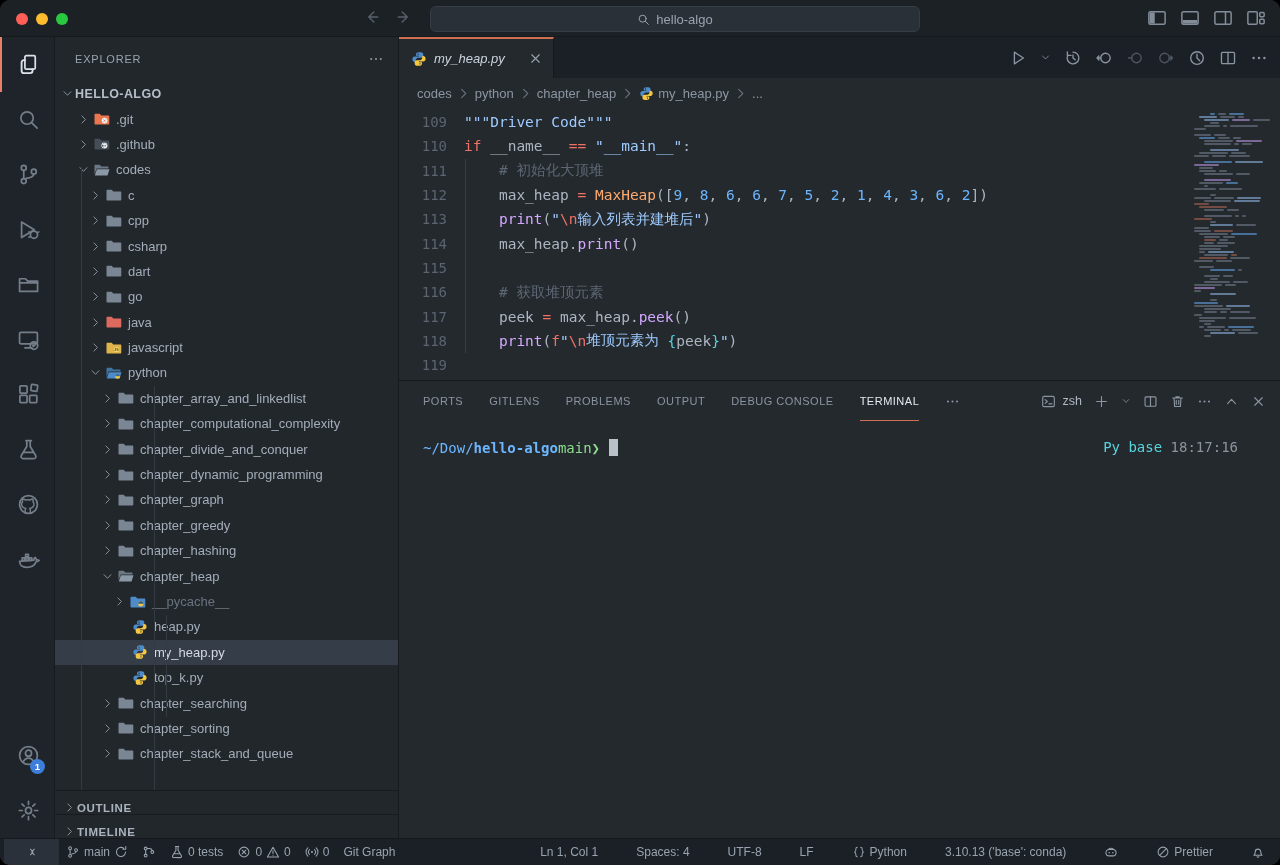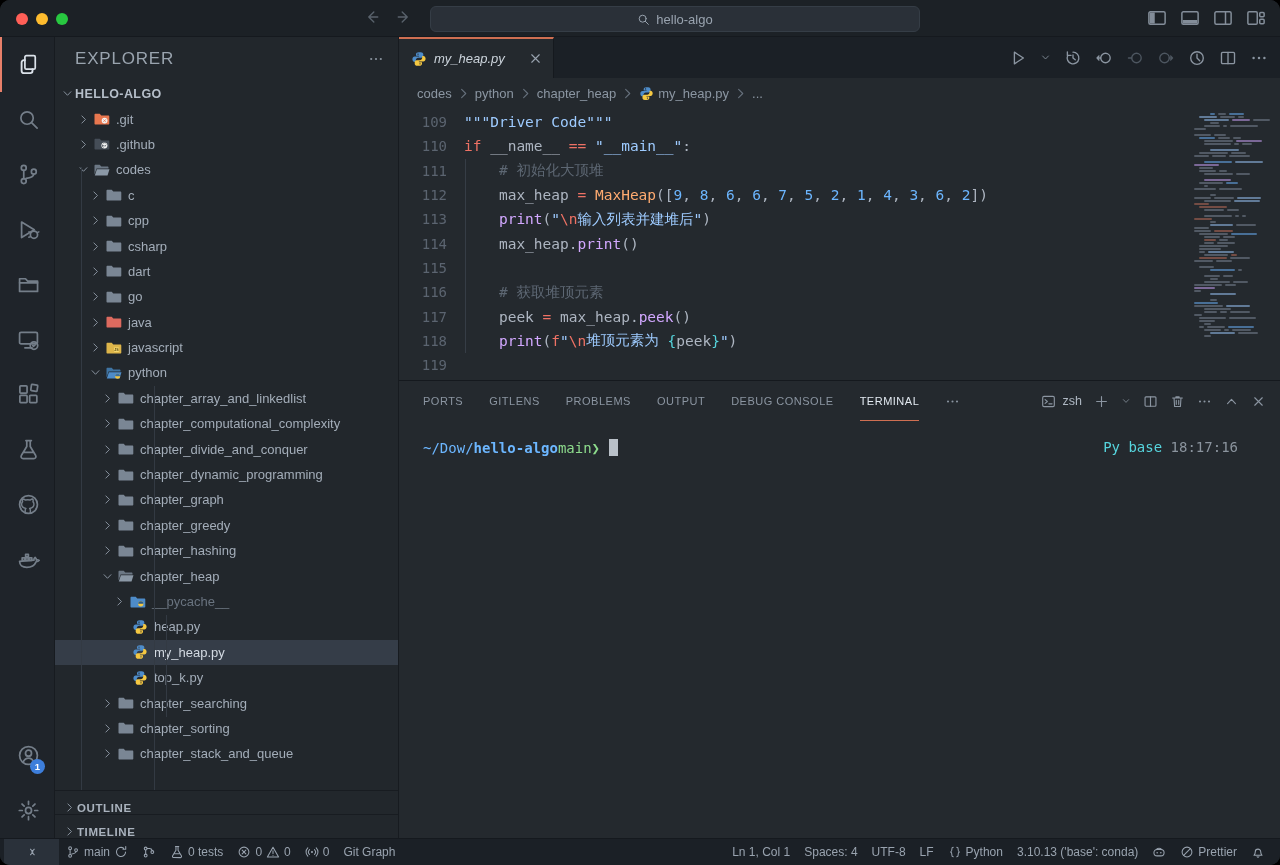--- a/index.html
+++ b/index.html
@@ -20,21 +20,21 @@
   .main{flex:1;display:flex;min-height:0;}
   .activitybar{width:55px;background:#1f242a;flex:none;display:flex;flex-direction:column;border-right:1px solid #171b20;box-sizing:border-box;}
   .ab-item{height:55px;display:flex;align-items:center;justify-content:center;color:#747e89;position:relative;border-left:2px solid transparent;box-sizing:border-box;}
   .ab-item.active{color:#dbe2ea;border-left:2px solid #e8806a;}
   .ab-item svg{width:23px;height:23px;}
   .ab-spacer{flex:1;}
   .ab-badge{position:absolute;right:9px;bottom:9px;width:15px;height:15px;border-radius:50%;background:#3d7edb;color:#fff;
     font-size:9.5px;display:flex;align-items:center;justify-content:center;font-weight:bold;}
   
   .sidebar{width:344px;background:#22272c;flex:none;display:flex;flex-direction:column;border-right:1px solid #171b20;box-sizing:border-box;position:relative;}
-  .sb-header{height:44px;flex:none;display:flex;align-items:center;padding:0 14px 0 20px;color:#9aa4af;font-size:17px;letter-spacing:.8px;}
+  .sb-header{height:44px;flex:none;display:flex;align-items:center;padding:0 14px 0 20px;color:#9aa4af;font-size:11px;letter-spacing:.8px;}
   .sb-header .title{flex:1;}
   .sb-header .icon{color:#8b95a0;}
   .sb-header .icon svg{width:16px;height:16px;}
   .tree{flex:1;position:relative;overflow:hidden;font-size:13px;color:#a3adb9;}
   .tree-row{height:25.4px;display:flex;align-items:center;white-space:nowrap;box-sizing:border-box;}
   .tree-row.selected{background:#353d48;color:#d3dae2;}
   .tree-row.dimmed .lbl{color:#69737f;}
   .tree-row.root{font-weight:bold;color:#b6bfca;font-size:12.5px;letter-spacing:.4px;}
   .tw-chev{width:16px;flex:none;display:flex;align-items:center;justify-content:center;color:#8a94a0;}
   .tw-chev svg{width:13px;height:13px;}
@@ -92,21 +92,21 @@
   .t-path{color:#6cb6ff}.t-repo{color:#6cb6ff;font-weight:bold}.t-green{color:#8ddb8c}
   .t-teal{color:#56d4dd}.t-dim{color:#8b949e}.t-fg{color:#c6cdd5}
   .t-cursor{display:inline-block;width:9px;height:17px;background:#b9c0c8;margin-left:9px;}
   .t-right{position:absolute;right:42px;top:18px;white-space:pre;}
   
   .statusbar{height:27px;flex:none;background:#1b2026;border-top:1px solid #15191e;display:flex;align-items:center;
     font-size:12px;color:#99a3af;box-sizing:border-box;}
   .sb-remote{width:55px;height:100%;background:#2a313a;display:flex;align-items:center;justify-content:center;flex:none;}
   .sb-item{display:flex;align-items:center;gap:4px;padding:0 7px;height:100%;white-space:nowrap;}
   .sb-left{display:flex;align-items:center;height:100%;margin-left:4px;}
-  .sb-right{margin-left:auto;display:flex;align-items:center;height:100%;margin-right:8px;}
+  .sb-right{margin-left:auto;display:flex;align-items:center;height:100%;margin-right:8px;gap:24px;}
   .statusbar .icon{display:flex;align-items:center;}
   .statusbar .icon svg{width:14px;height:14px;}
   .icon{display:inline-flex;align-items:center;justify-content:center;line-height:0;}
   .icon svg{display:block;}
 </style>
 </head>
 <body>
 
 <div class="window">
 

